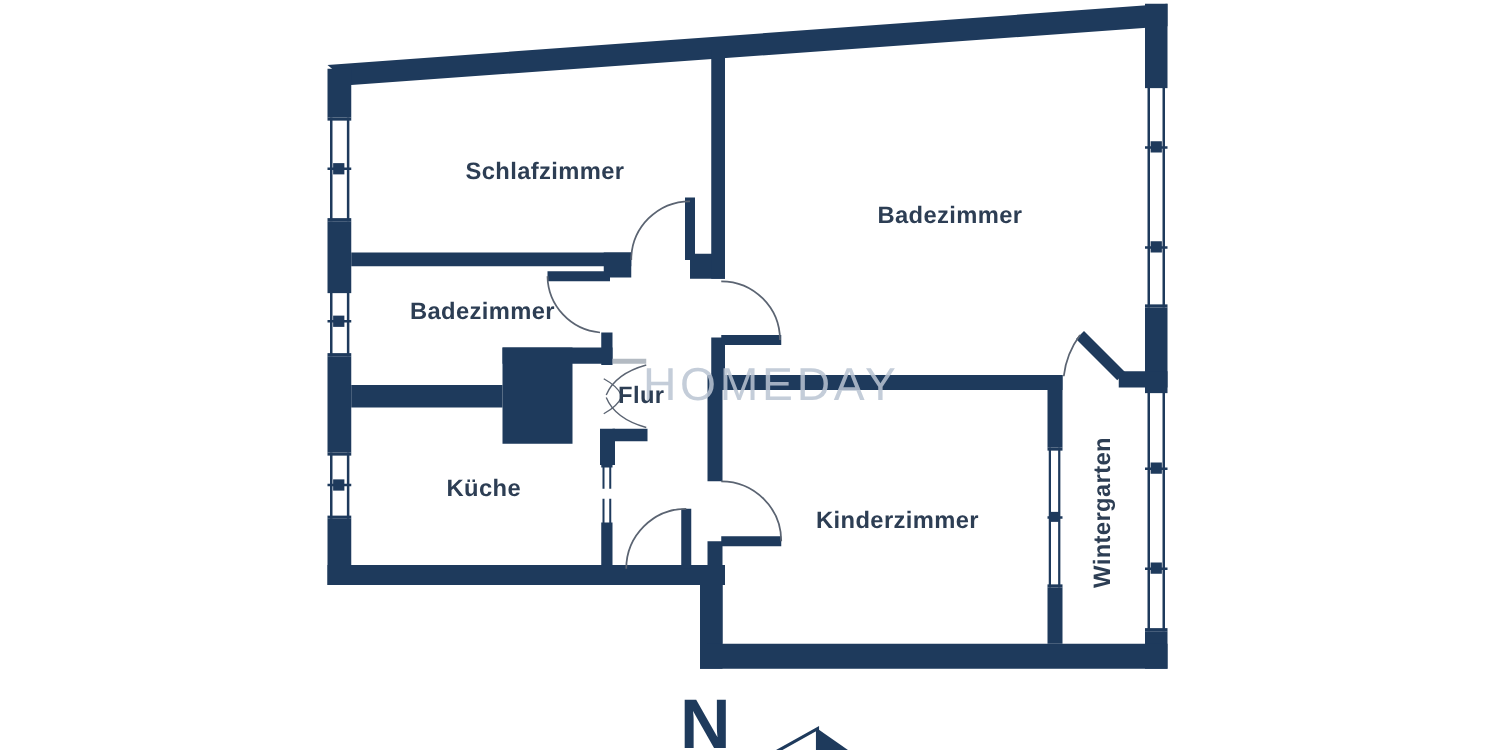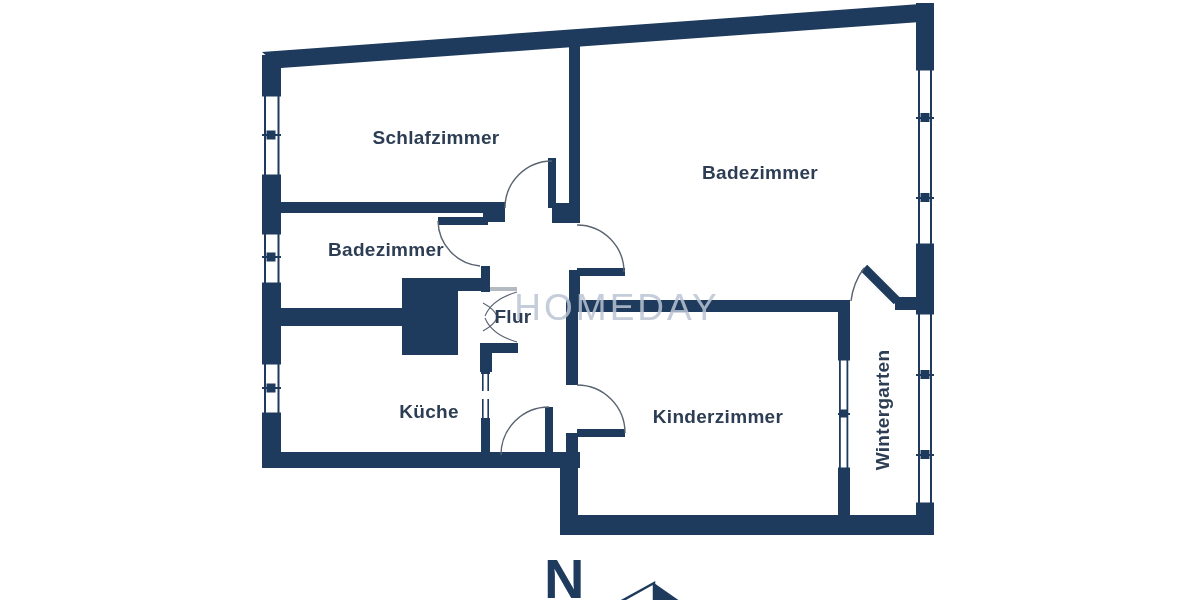--- a/index.html
+++ b/index.html
@@ -166,18 +166,18 @@
       <polygon points="654,583 697,613 654,613" fill="#1e3a5c"></polygon>
     </g>
   </svg>
 
   <div class="watermark" style="left:617px;top:308px;">HOMEDAY</div>
 
   <div class="room-label" style="left:436px;top:138px;">Schlafzimmer</div>
   <div class="room-label" style="left:760px;top:173px;">Badezimmer</div>
   <div class="room-label" style="left:386px;top:250px;">Badezimmer</div>
   <div class="room-label" style="left:513px;top:317px;">Flur</div>
-  <div class="room-label" style="left:387px;top:412px;margin-left:42px;">Küche</div>
+  <div class="room-label" style="left:387px;top:392px;">Küche</div>
   <div class="room-label" style="left:718px;top:417px;">Kinderzimmer</div>
   <div class="room-label vertical" style="left:883px;top:410px;">Wintergarten</div>
 
   <div class="north-letter" style="left:544px;top:551px;">N</div>
 </div>
 
 </body></html>

